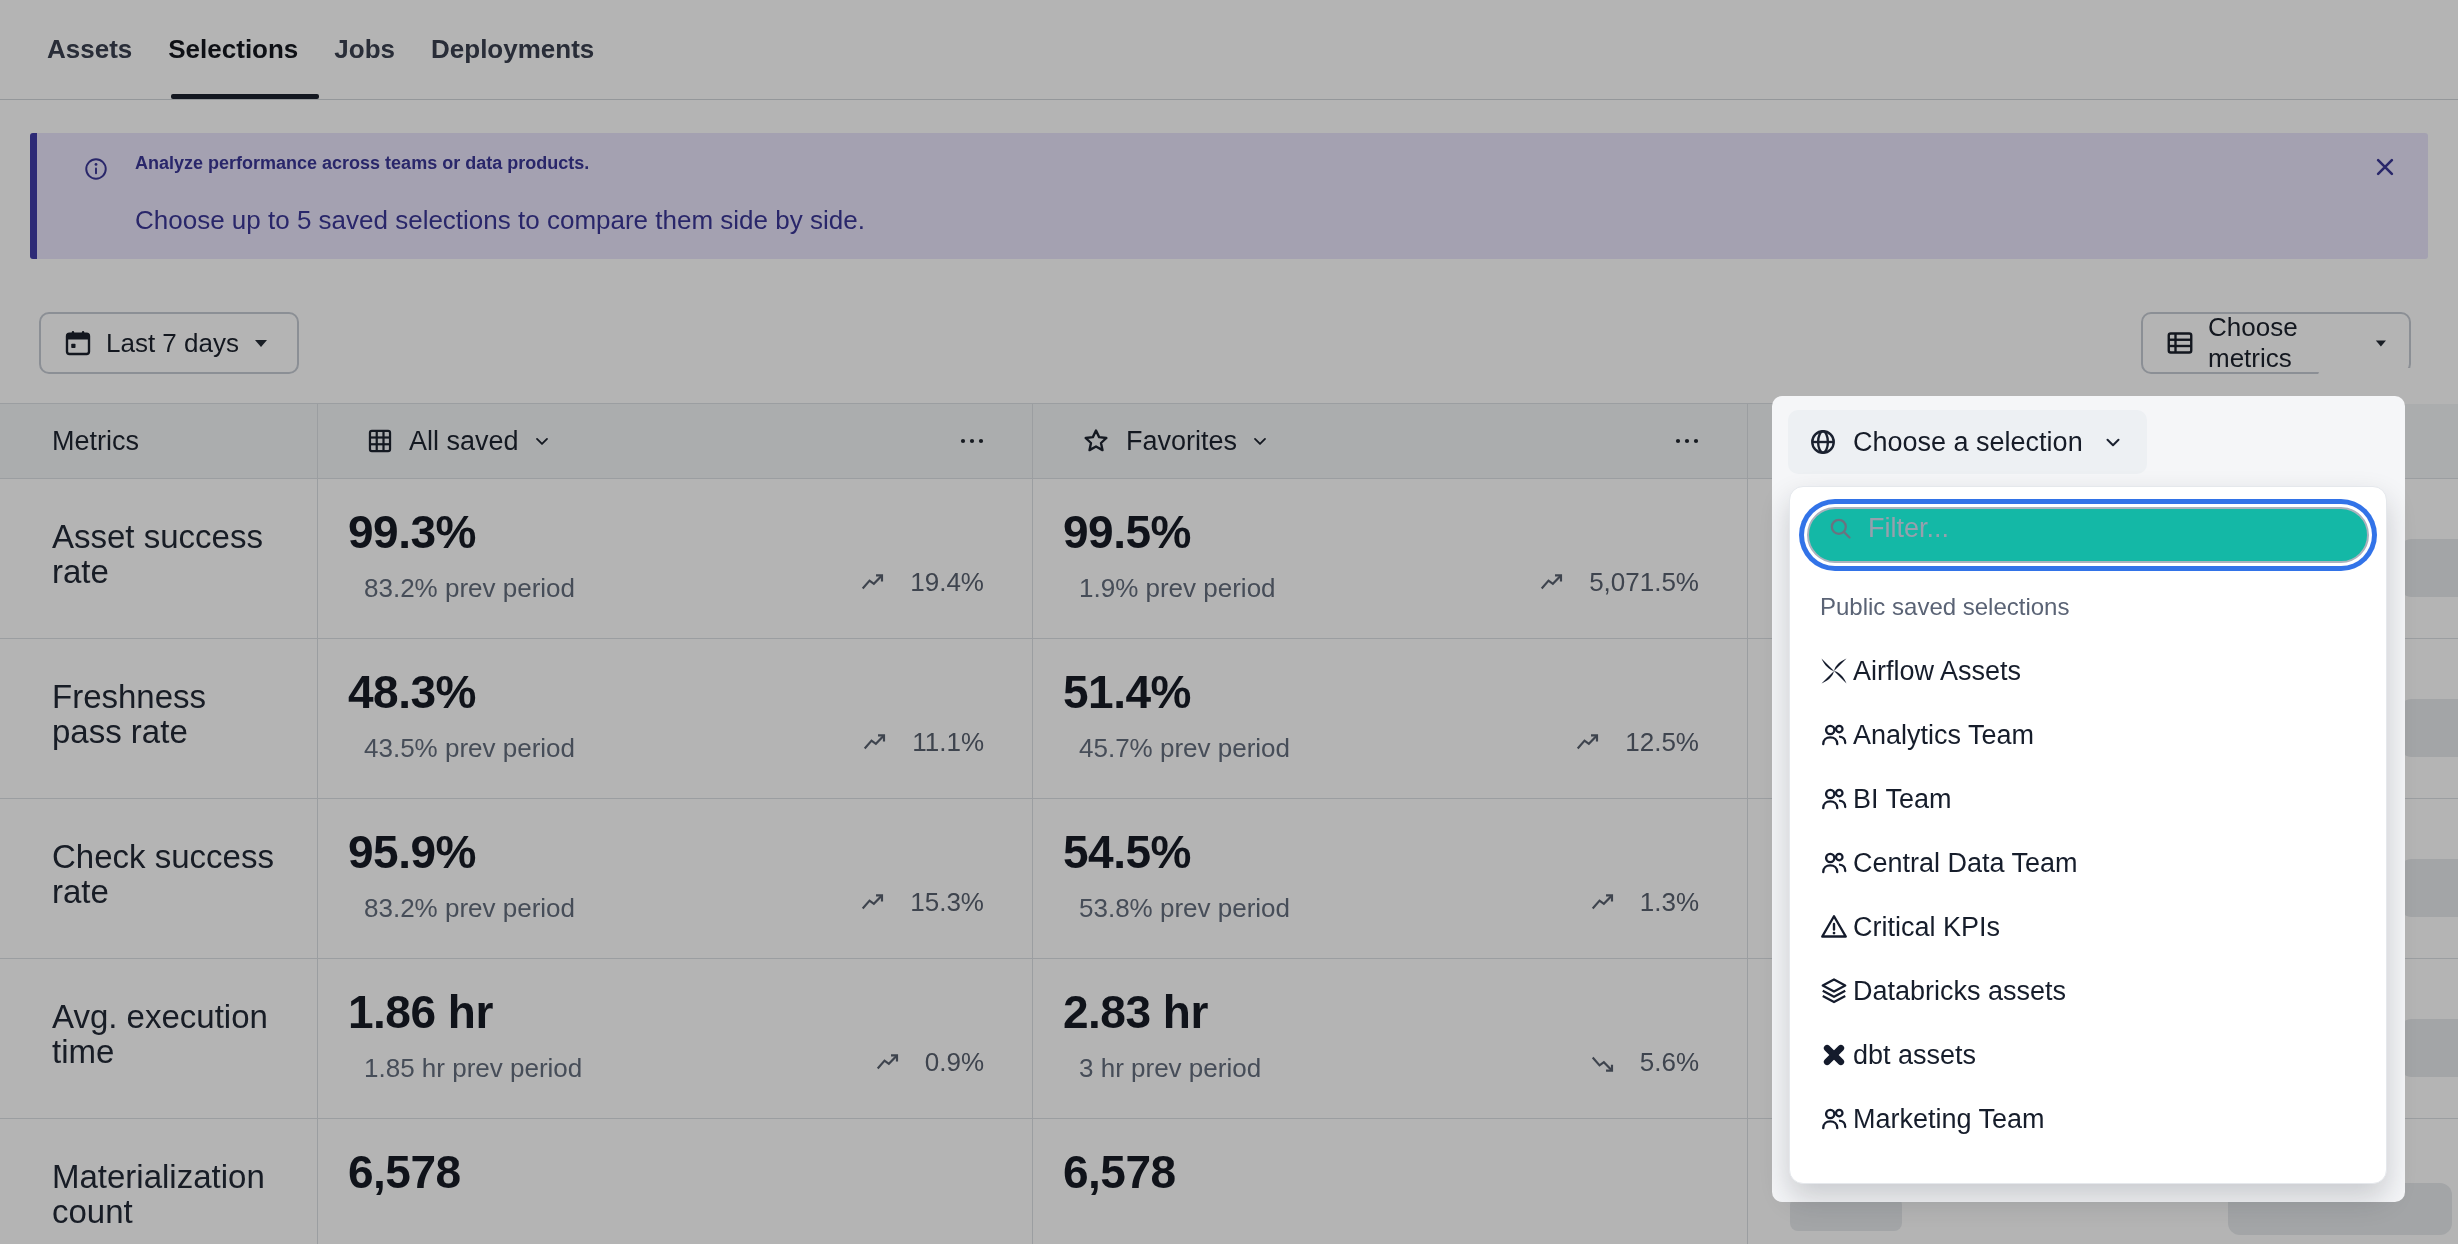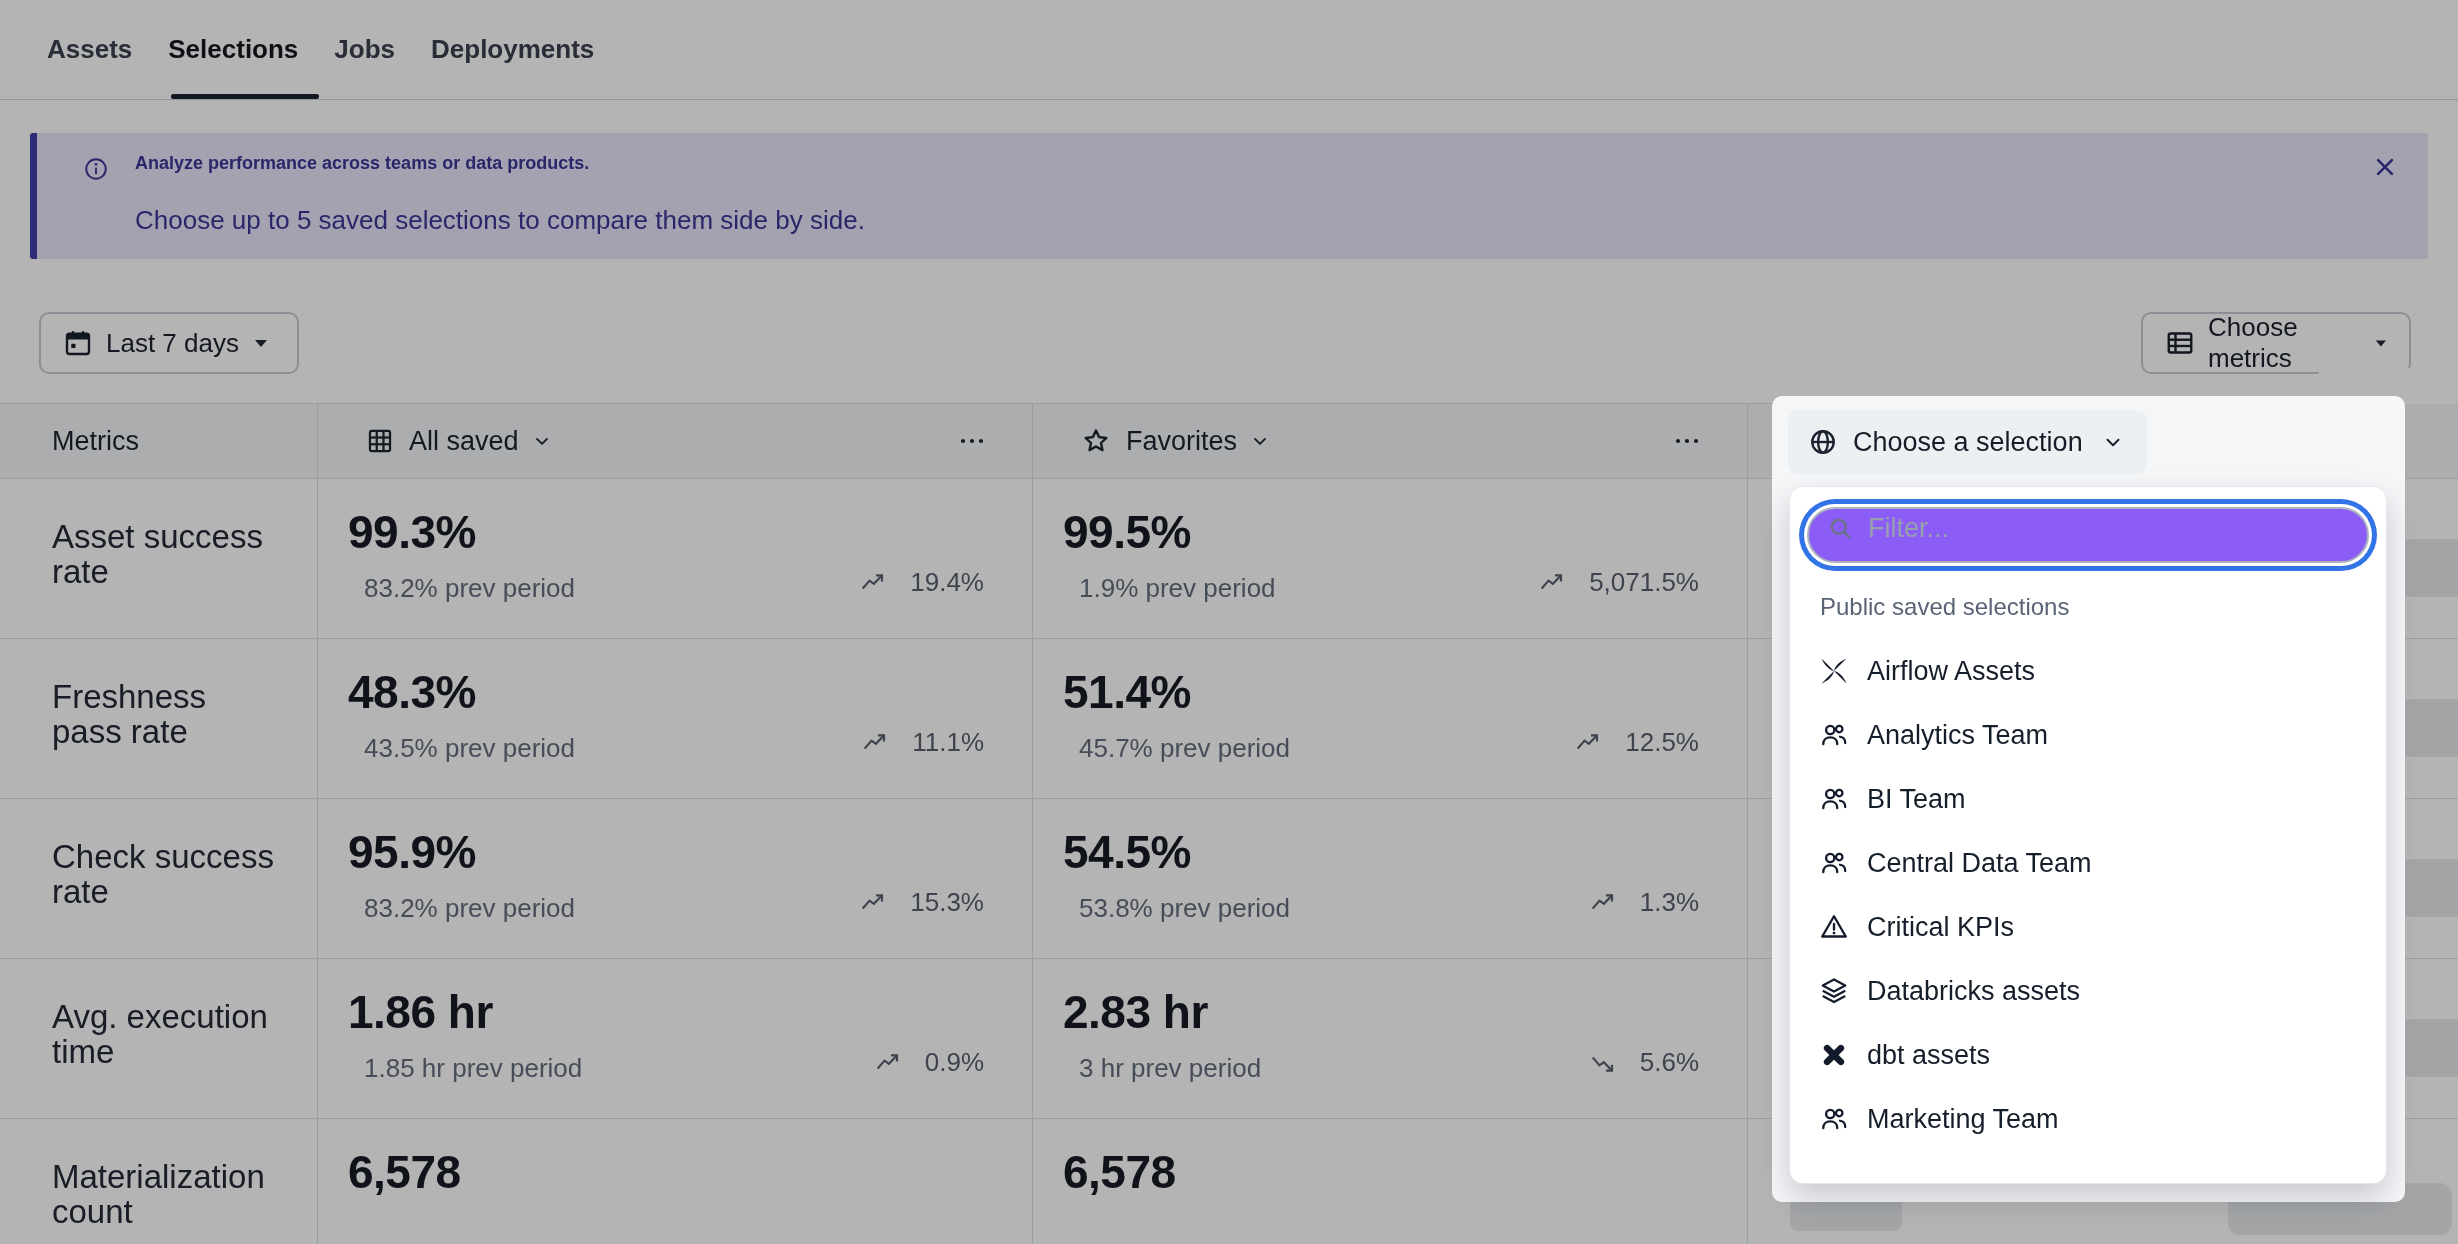--- a/index.html
+++ b/index.html
@@ -61,27 +61,27 @@
   .notch{position:absolute;left:2318px;top:368px;width:140px;height:36px;background:#fff;border-radius:8px 0 0 0;
          box-shadow:none;z-index:9;}
   .spot{position:absolute;left:1772px;top:396px;width:633px;height:806px;background:#F5F6F8;border-radius:10px;
         box-shadow:0 0 0 5000px var(--overlay);z-index:10;}
   .trigger{position:absolute;left:16px;top:14px;width:359px;height:64px;background:var(--pill);border-radius:10px;
            display:flex;align-items:center;gap:15px;padding:0 20px;box-sizing:border-box;
            font-size:27px;font-weight:500;color:#161C28;cursor:pointer;}
   .menu{position:absolute;left:17px;top:90px;width:598px;height:698px;background:#fff;border:1px solid #E5E8EC;
         border-radius:14px;box-sizing:border-box;box-shadow:0 14px 30px rgba(25,30,40,0.20);}
   .filter{position:absolute;left:17px;top:20px;width:562px;height:56px;border:2px solid #AAB2BE;border-radius:28px;
-          box-sizing:border-box;background:#8b5cf6;box-shadow:0 0 0 3px #fff,0 0 0 8px var(--accent);
+          box-sizing:border-box;background:#14b8a6;box-shadow:0 0 0 3px #fff,0 0 0 8px var(--accent);
           display:flex;align-items:center;padding:0 8px 13px 18px;gap:12px;}
   .filter input{border:none;outline:none;flex:1;font-size:27px;font-family:"Liberation Sans",sans-serif;color:#1A2130;background:transparent;}
   .filter input::placeholder{color:#97A0AD;}
   .sect{position:absolute;left:30px;top:106px;font-size:24px;font-weight:500;color:#5A6375;}
   .items{position:absolute;left:0;top:152px;width:100%;}
-  .item{height:64px;display:flex;align-items:center;gap:18px;padding-left:29px;font-size:27px;font-weight:500;color:#161D2B;cursor:pointer;}
+  .item{height:64px;display:flex;align-items:center;gap:4px;padding-left:29px;font-size:27px;font-weight:500;color:#161D2B;cursor:pointer;}
   .icn{width:30px;height:30px;flex:0 0 30px;}
 </style>
 </head>
 <body>
 
 <div class="canvas">
 
   <div class="nav">
     <div class="nav-tabs">
       <span class="tab">Assets</span>

